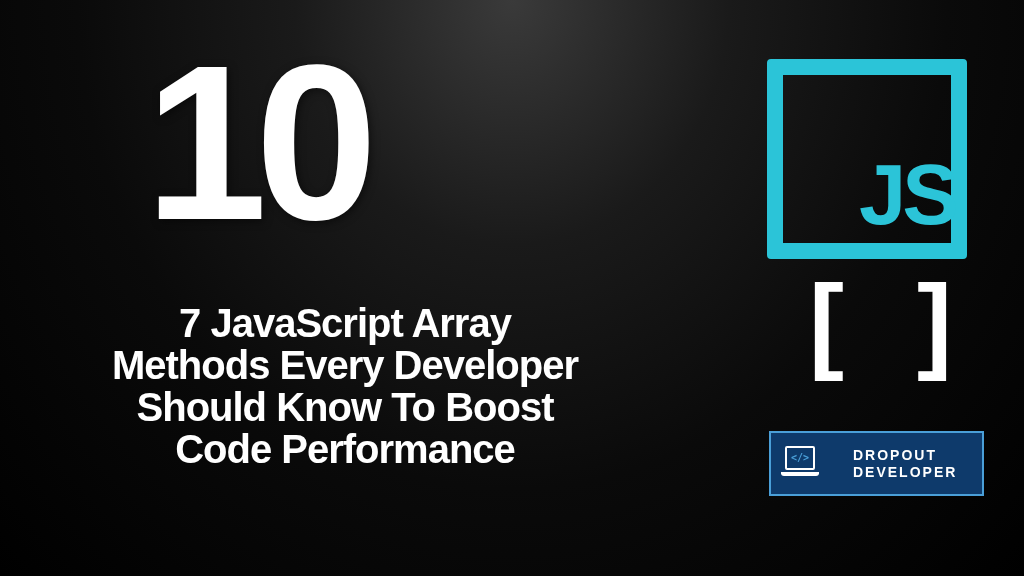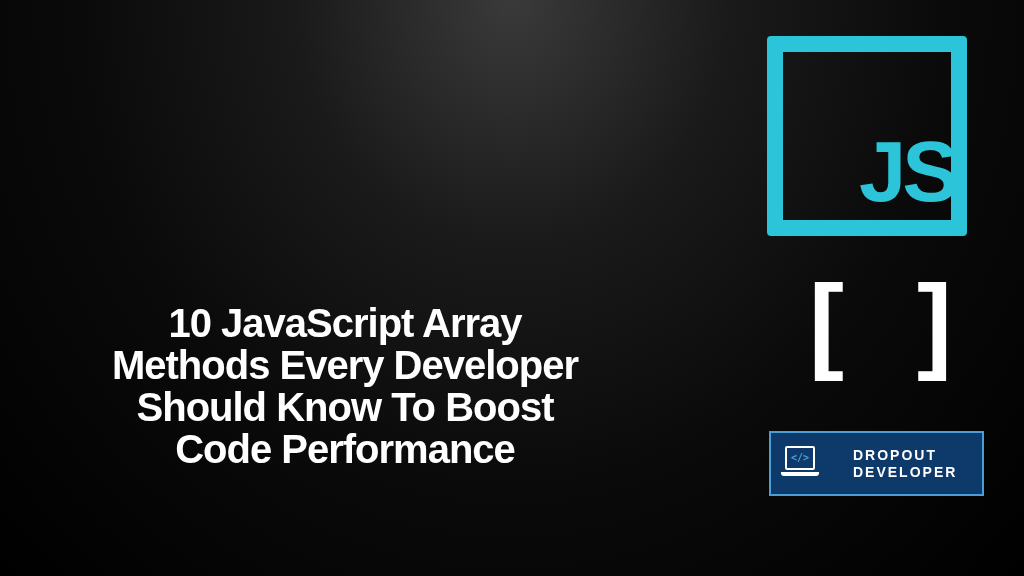--- a/index.html
+++ b/index.html
@@ -46,21 +46,21 @@
       color: #ffffff;
       text-align: center;
       line-height: 1.05;
       font-family: 'Arial Black', 'Impact', sans-serif;
       font-stretch: condensed;
       letter-spacing: -1px;
     }
     
     .js-logo {
       position: absolute;
-      top: 36px;
+      top: 59px;
       right: 45px;
       width: 212px;
       height: 200px;
     }
     
     .js-border {
       position: absolute;
       top: 0;
       left: 0;
       width: 200px;
@@ -152,22 +152,23 @@
       letter-spacing: 2px;
       line-height: 1.15;
       margin-left: 24px;
     }
   </style>
 </head>
 <body>
 
 <div class="container">
 
+  <div class="big-number">10</div>
 
-  <div class="subtitle">10 JavaScript Array Methods Every Developer Should Know To Boost Code Performance</div>
+  <div class="subtitle">7 JavaScript Array Methods Every Developer Should Know To Boost Code Performance</div>
 
   <div class="js-logo">
     <div class="js-border"></div>
     <div class="js-text">JS</div>
   </div>
 
   <div class="brackets">[ ]</div>
 
   <div class="brand-box">
     <div class="brand-icon">

